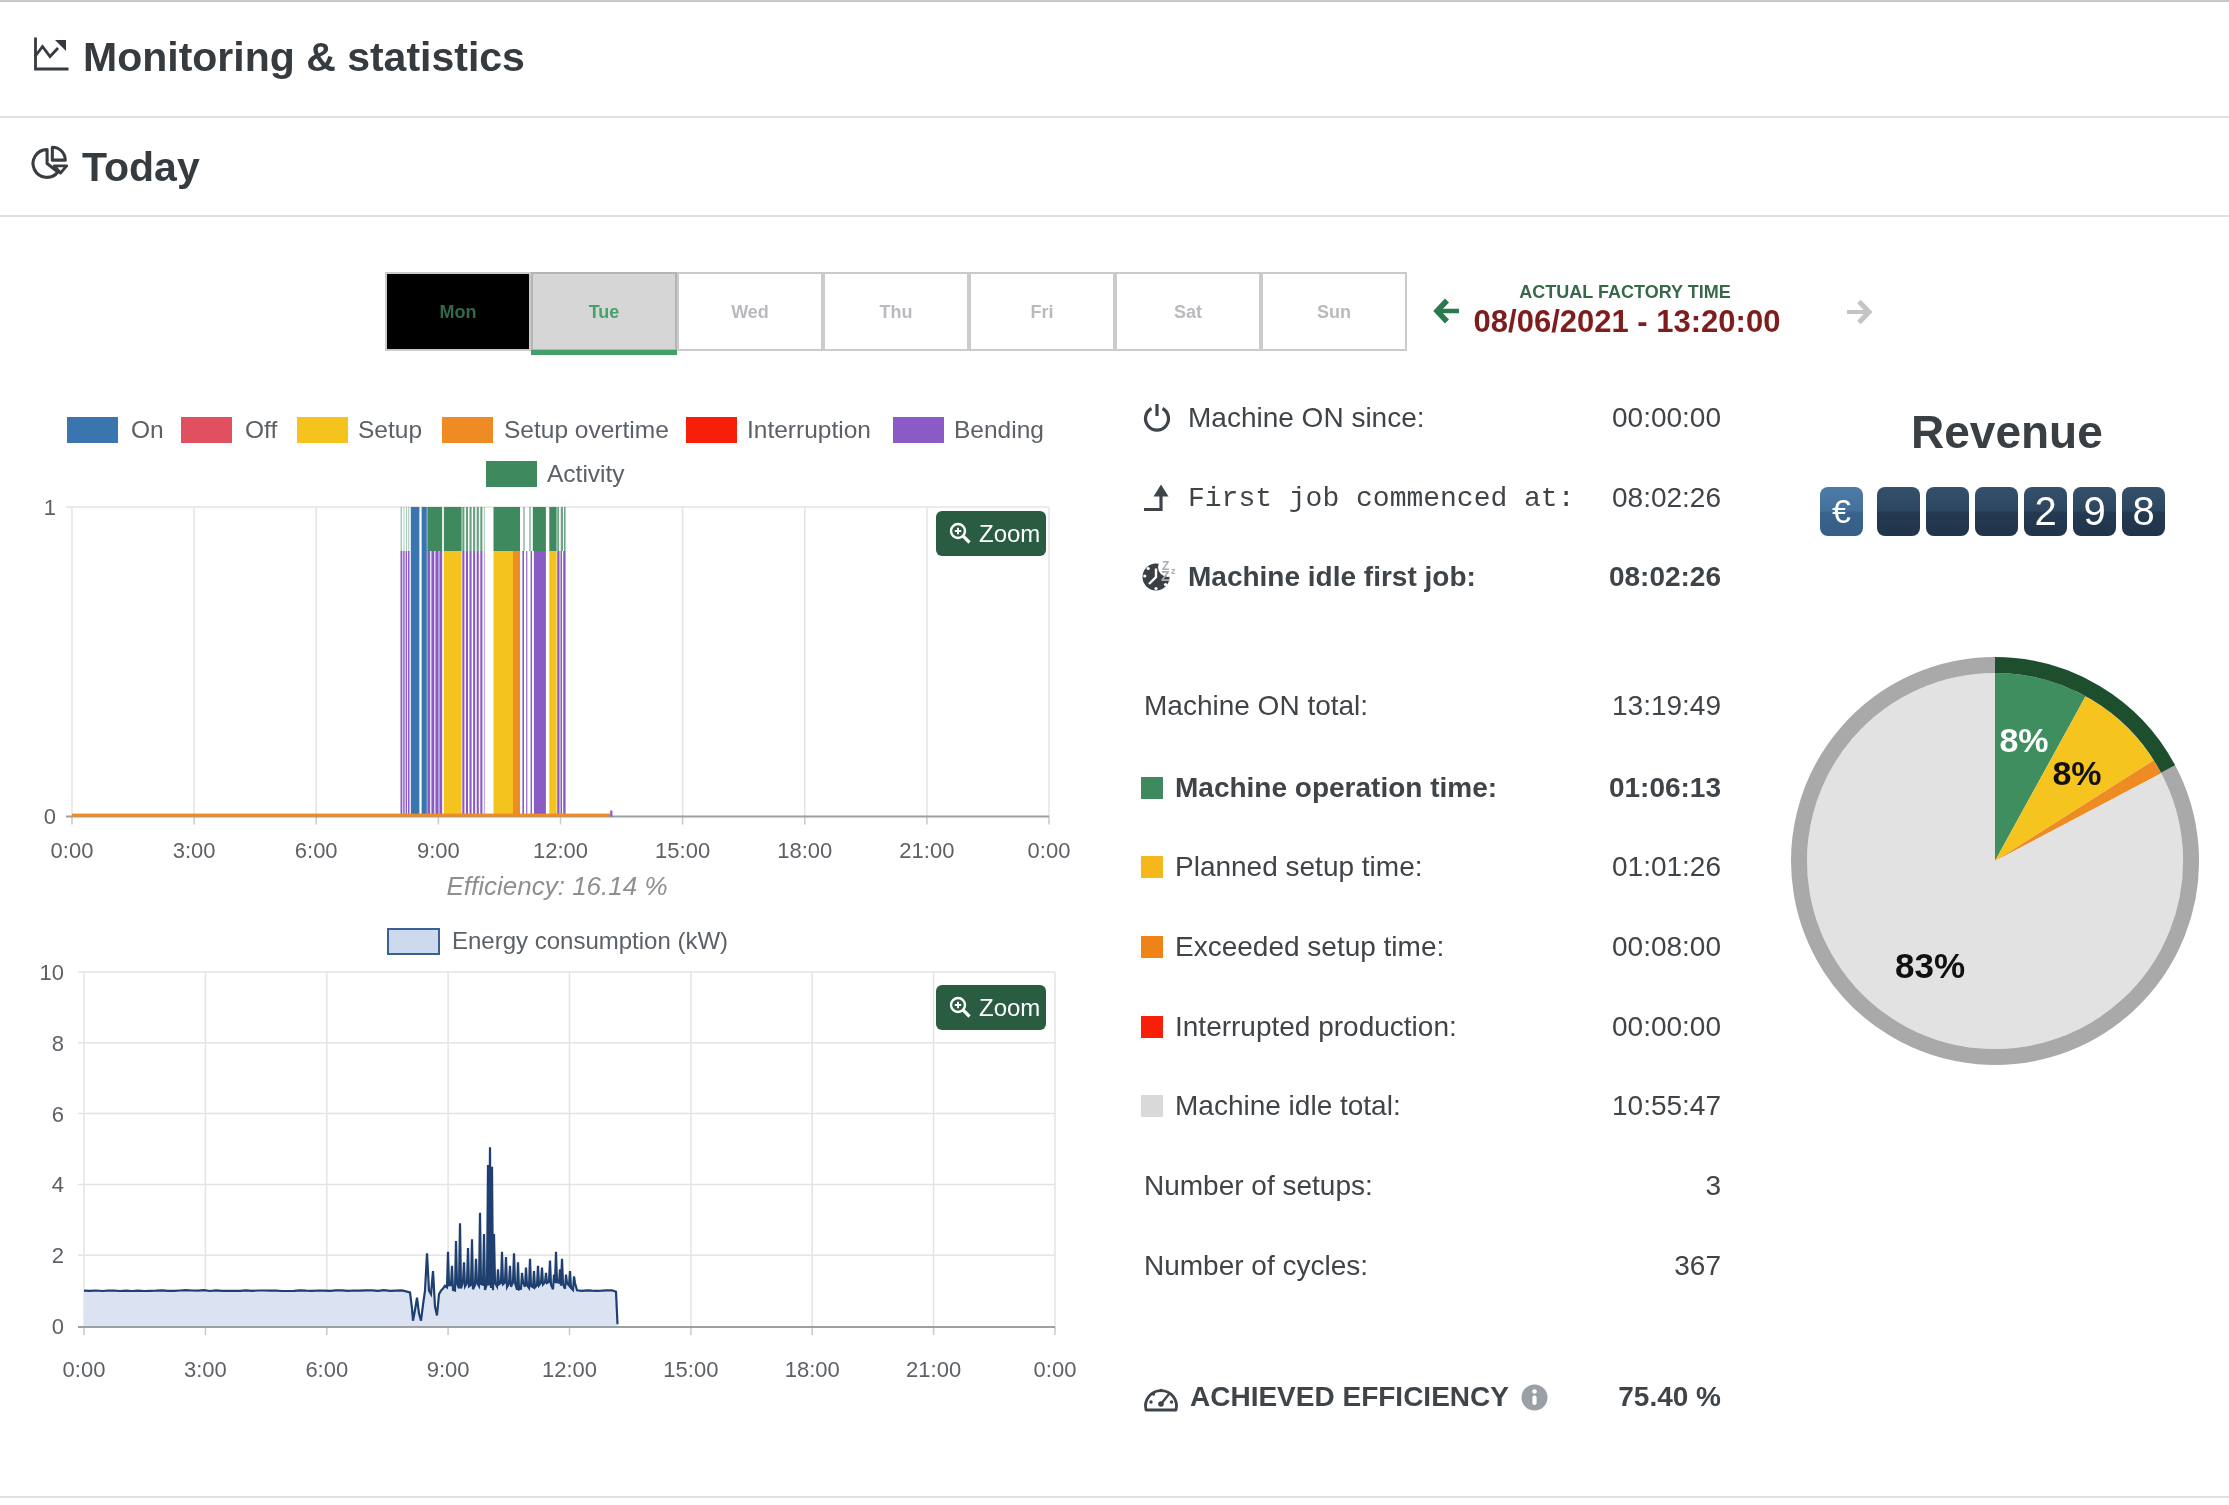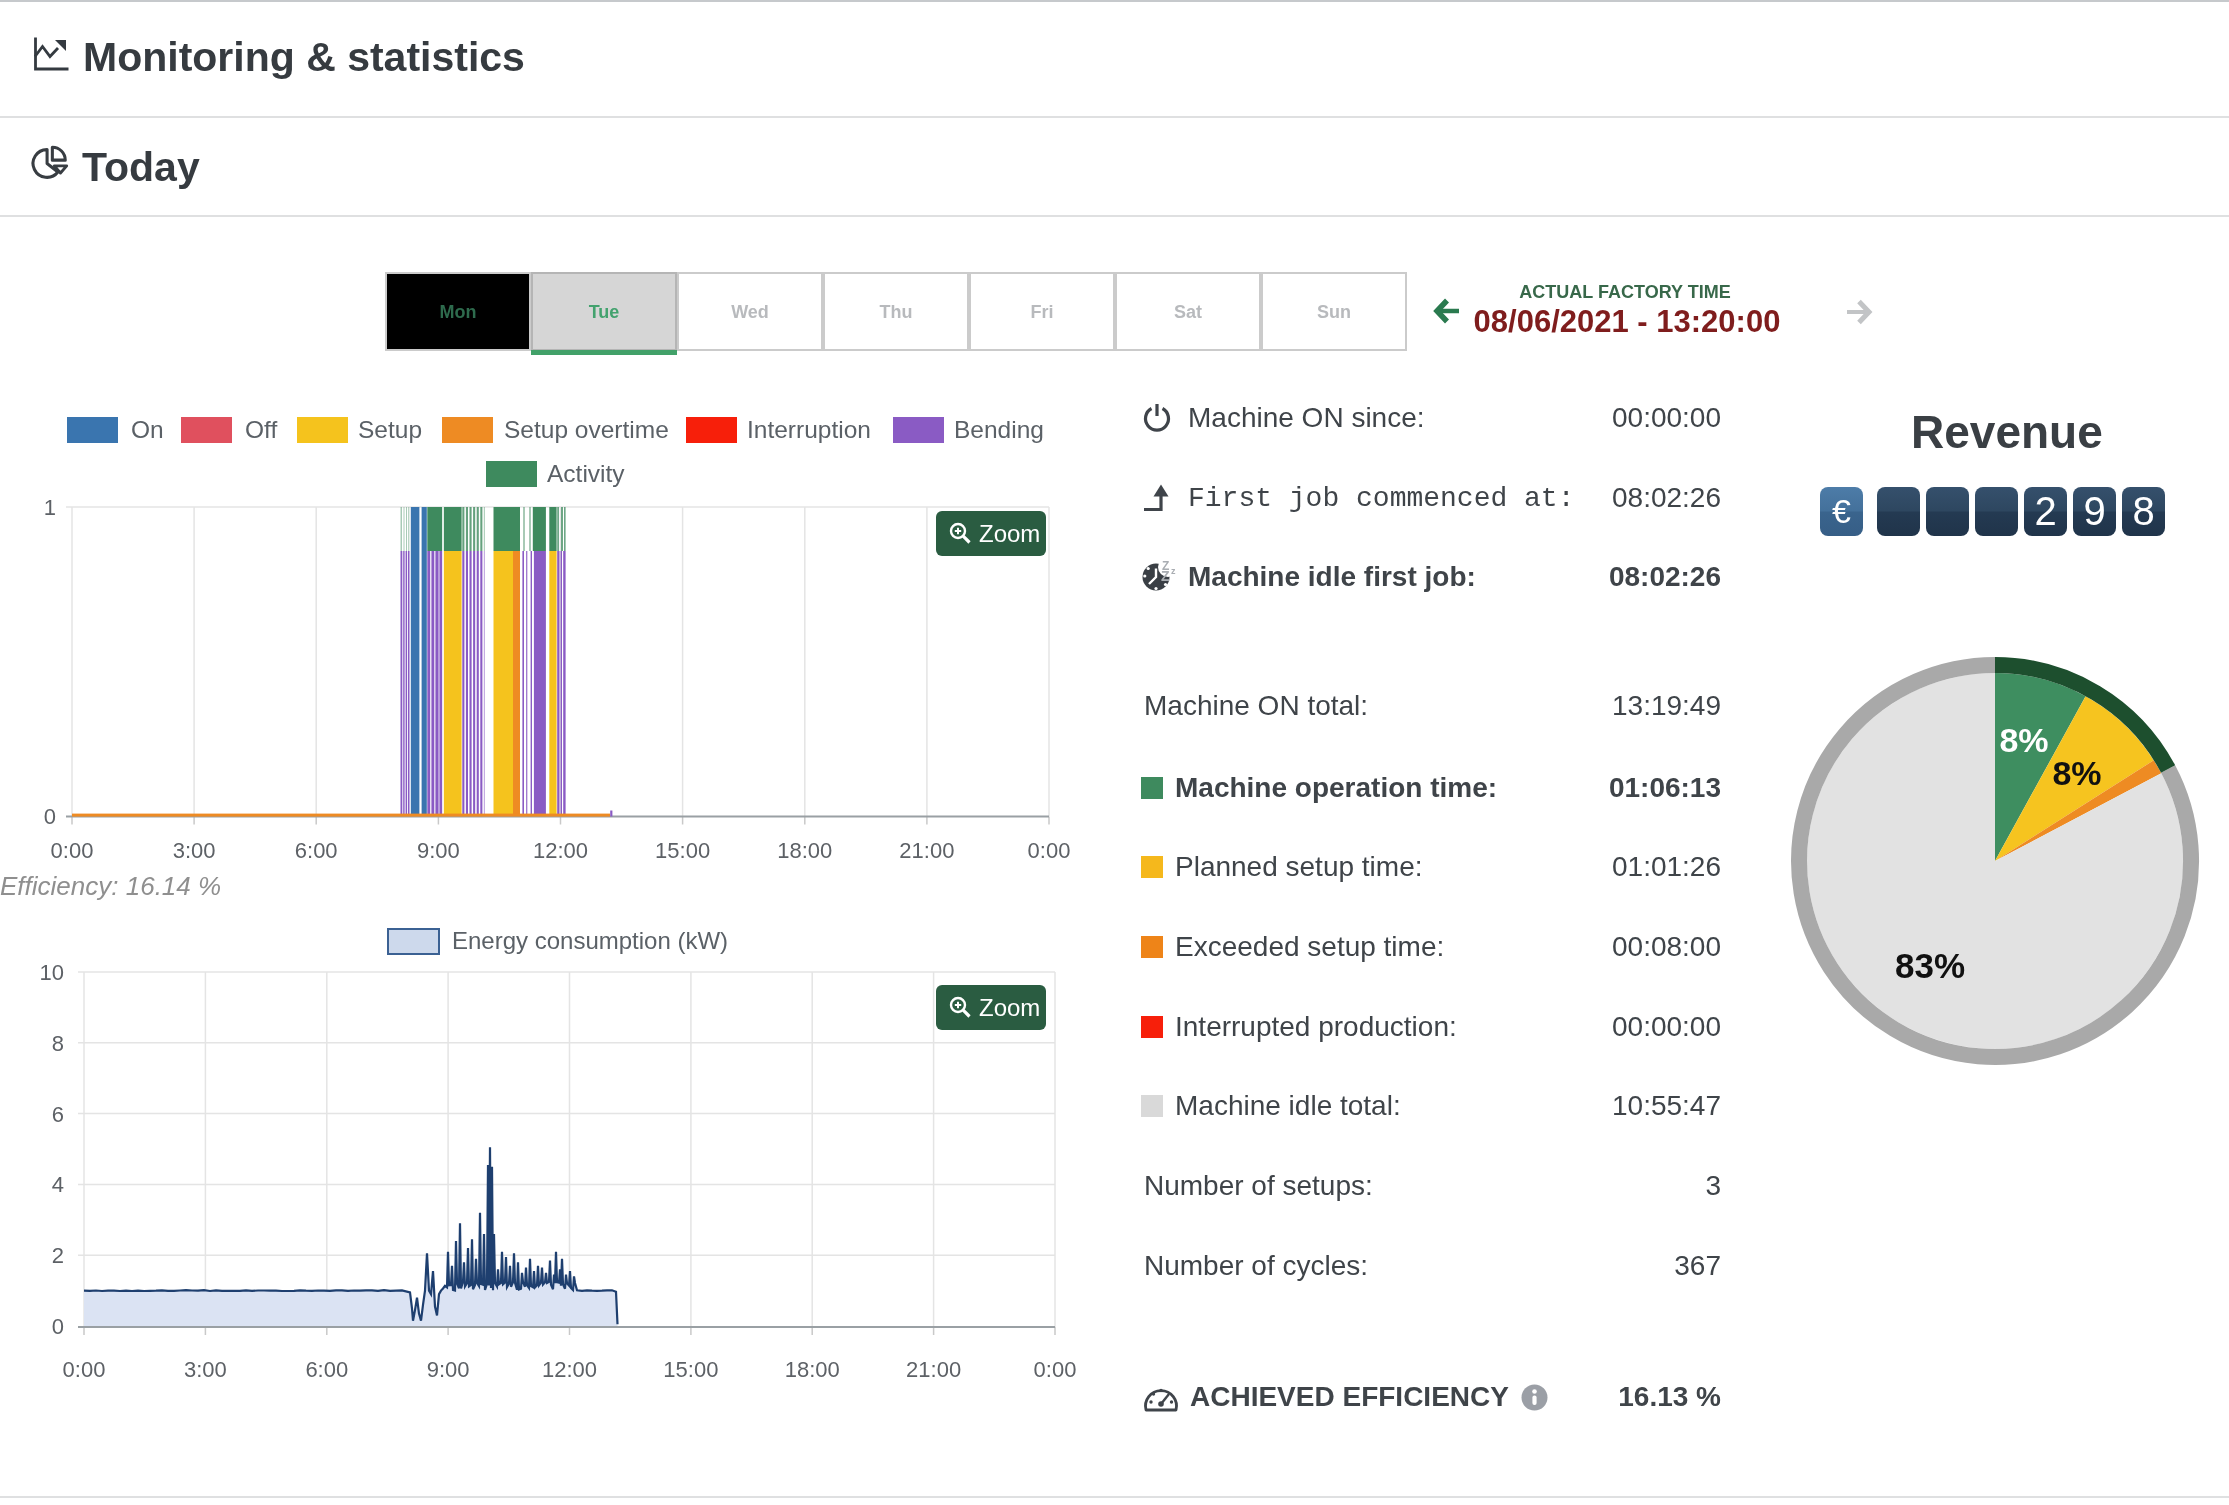--- a/index.html
+++ b/index.html
@@ -142,21 +142,21 @@
     </svg>
 <div style="position:absolute;left:936px;top:511px;width:110px;height:45px;background:#2a5c41;border-radius:6px;">
       <div style="position:absolute;left:12px;top:10px"><svg width="25" height="25" viewBox="0 0 25 25">
           <circle cx="10" cy="10" r="7" fill="none" stroke="#ffffff" stroke-width="2.4"></circle>
           <line x1="15.2" y1="15.2" x2="21.5" y2="21.5" stroke="#ffffff" stroke-width="3.2"></line>
           <line x1="6.8" y1="10" x2="13.2" y2="10" stroke="#ffffff" stroke-width="2"></line>
           <line x1="10" y1="6.8" x2="10" y2="13.2" stroke="#ffffff" stroke-width="2"></line>
         </svg></div>
       <div style="position:absolute;left:43px;top:0;line-height:45px;color:#fff;font-size:24px;">Zoom</div>
     </div>
-<div style="position:absolute;left:0px;top:871px;width:1114px;text-align:left;font-size:26px;font-style:italic;color:#8f8f8f;">Efficiency: 16.14 %</div>
+<div style="position:absolute;left:0px;top:871px;width:1114px;text-align:center;font-size:26px;font-style:italic;color:#8f8f8f;">Efficiency: 16.14 %</div>
 <div style="position:absolute;left:387px;top:928px;width:53px;height:27px;background:#cdd9ec;border:2.5px solid #3b6193;"></div>
 <div style="position:absolute;left:452px;top:941px;transform:translateY(-50%);font-size:24px;color:#5b6167;">Energy consumption (kW)</div>
 <svg style="position:absolute;left:0;top:0" width="1100" height="1400" viewBox="0 0 1100 1400">
       <line x1="84.0" y1="972.0" x2="84.0" y2="1327.0" stroke="#e4e4e4" stroke-width="1.5"></line>
       <line x1="84.0" y1="1327.0" x2="84.0" y2="1335.0" stroke="#c9c9c9" stroke-width="1.5"></line>
       <line x1="205.4" y1="972.0" x2="205.4" y2="1327.0" stroke="#e4e4e4" stroke-width="1.5"></line>
       <line x1="205.4" y1="1327.0" x2="205.4" y2="1335.0" stroke="#c9c9c9" stroke-width="1.5"></line>
       <line x1="326.8" y1="972.0" x2="326.8" y2="1327.0" stroke="#e4e4e4" stroke-width="1.5"></line>
       <line x1="326.8" y1="1327.0" x2="326.8" y2="1335.0" stroke="#c9c9c9" stroke-width="1.5"></line>
       <line x1="448.1" y1="972.0" x2="448.1" y2="1327.0" stroke="#e4e4e4" stroke-width="1.5"></line>
@@ -259,21 +259,21 @@
       <circle cx="11.5" cy="13" r="1.7" fill="#3f444a"></circle>
       <circle cx="19" cy="9.5" r="1.7" fill="#3f444a"></circle>
       <circle cx="29.5" cy="21" r="1.7" fill="#3f444a"></circle>
     </svg>
     <div style="position:absolute;left:1190px;top:1397px;transform:translateY(-50%);font-size:28px;font-weight:bold;color:#3f4449;">ACHIEVED EFFICIENCY</div>
     <svg width="27" height="27" viewBox="0 0 27 27" style="position:absolute;left:1521px;top:1384px">
       <circle cx="13.5" cy="13.5" r="13" fill="#9b9fa6"></circle>
       <circle cx="13.5" cy="7.5" r="2.3" fill="#fff"></circle>
       <rect x="11.4" y="11.5" width="4.2" height="9.5" rx="2" fill="#fff"></rect>
     </svg>
-    <div style="position:absolute;right:508px;top:1397px;transform:translateY(-50%);font-size:28px;font-weight:bold;color:#3f4449;">16.13 %</div>
+    <div style="position:absolute;right:508px;top:1397px;transform:translateY(-50%);font-size:28px;font-weight:bold;color:#3f4449;">75.40 %</div>
 <div style="position:absolute;left:1900px;top:405px;width:185px;text-align:center;font-size:46px;font-weight:bold;color:#3a3f44;margin-left:11px;">Revenue</div>
     <div style="position:absolute;left:1820px;top:487px;width:43px;height:49px;border-radius:8px;background:linear-gradient(180deg,#4d7ca8 0%,#44719b 48%,#3a648d 52%,#365e86 100%);color:#fff;text-align:center;line-height:49px;font-size:34px;">€</div>
     <div style="position:absolute;left:1877px;top:487px;width:43px;height:49px;border-radius:8px;background:linear-gradient(180deg,#35506c 0%,#2e4760 48%,#243a52 52%,#20344a 100%);color:#fff;text-align:center;line-height:49px;font-size:40px;"></div>
     <div style="position:absolute;left:1926px;top:487px;width:43px;height:49px;border-radius:8px;background:linear-gradient(180deg,#35506c 0%,#2e4760 48%,#243a52 52%,#20344a 100%);color:#fff;text-align:center;line-height:49px;font-size:40px;"></div>
     <div style="position:absolute;left:1975px;top:487px;width:43px;height:49px;border-radius:8px;background:linear-gradient(180deg,#35506c 0%,#2e4760 48%,#243a52 52%,#20344a 100%);color:#fff;text-align:center;line-height:49px;font-size:40px;"></div>
     <div style="position:absolute;left:2024px;top:487px;width:43px;height:49px;border-radius:8px;background:linear-gradient(180deg,#35506c 0%,#2e4760 48%,#243a52 52%,#20344a 100%);color:#fff;text-align:center;line-height:49px;font-size:40px;">2</div>
     <div style="position:absolute;left:2073px;top:487px;width:43px;height:49px;border-radius:8px;background:linear-gradient(180deg,#35506c 0%,#2e4760 48%,#243a52 52%,#20344a 100%);color:#fff;text-align:center;line-height:49px;font-size:40px;">9</div>
     <div style="position:absolute;left:2122px;top:487px;width:43px;height:49px;border-radius:8px;background:linear-gradient(180deg,#35506c 0%,#2e4760 48%,#243a52 52%,#20344a 100%);color:#fff;text-align:center;line-height:49px;font-size:40px;">8</div>
 <svg style="position:absolute;left:1780px;top:640px" width="449" height="450" viewBox="0 0 449 450">
       <path d="M215,221 L215.0,33.0 A188,188 0 0 1 305.6,56.3 Z" fill="#3e8e60"></path>

